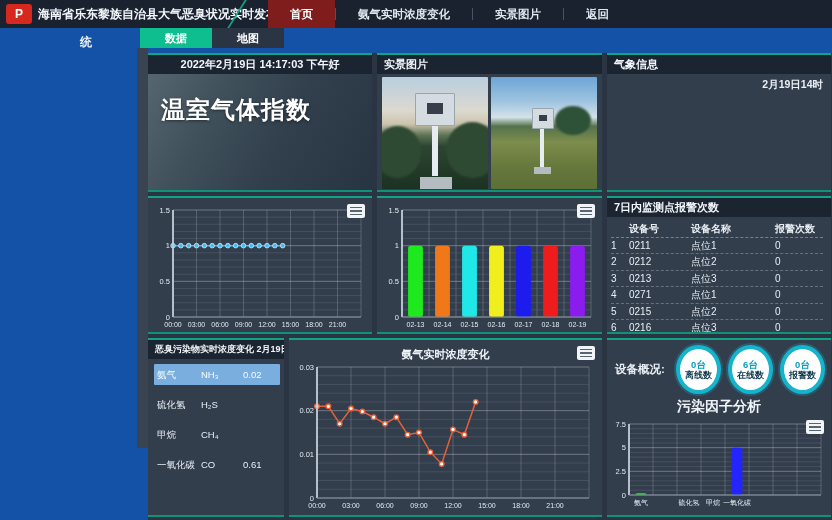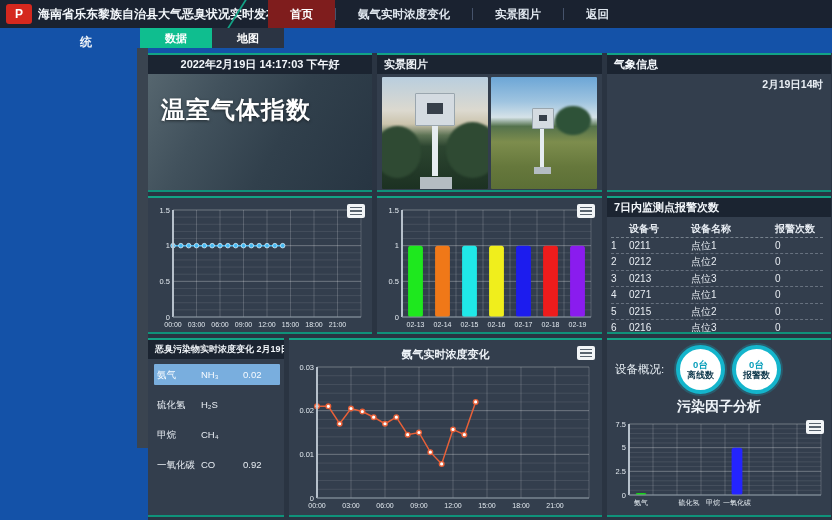--- a/index.html
+++ b/index.html
@@ -90,21 +90,21 @@
   .ptable { padding:5px 4px 0 6px; }
   .prow { display:grid; grid-template-columns:44px 42px 38px; color:#e8edf3; font-size:9.5px;
           line-height:13px; padding:4px 0 4px 3px; }
   .prow.head { font-weight:bold; padding-bottom:1px; }
   .prow .unit { display:block; font-weight:normal; font-size:8px; color:#c2ccd6; }
   .prow.hl { background:#79aede; color:#f7fbff; border-radius:1px; cursor:pointer; }
   .prow.sp { margin-top:9px; cursor:pointer; }
 
   
   .statsrow { display:flex; align-items:center; gap:7px; padding:5px 6px 2px 8px; }
-  .statslabel { color:#e6edf3; font-size:11.5px; font-weight:normal; width:54px; flex:0 0 auto; }
+  .statslabel { color:#e6edf3; font-size:11.5px; font-weight:bold; width:54px; flex:0 0 auto; }
   .stat { width:49px; height:49px; border-radius:50%; background:#fff; border:4px solid #14b5cc;
           display:flex; flex-direction:column; align-items:center; justify-content:center;
           box-shadow:0 0 0 2px rgba(20,181,204,.25); }
   .stat .n { color:#0a9fbb; font-weight:bold; font-size:9.5px; line-height:11px; }
   .stat .l { color:#113a4e; font-weight:bold; font-size:9px; line-height:11px; }
   .factorwrap { position:relative; height:92px; margin-top:2px; }
 </style>
 </head>
 <body>
 
@@ -366,21 +366,21 @@
               <span></span>
             </div>
             <div class="prow sp">
               <span>甲烷</span>
               <span>CH₄</span>
               <span></span>
             </div>
             <div class="prow sp">
               <span>一氧化碳</span>
               <span>CO</span>
-              <span>0.92</span>
+              <span>0.61</span>
             </div>
           </div>
         </div>
 
         <div class="panel w313">
           <div class="charttitle">氨气实时浓度变化</div>
           <div class="menuicon">
               <i></i>
               <i></i>
               <i></i>
@@ -451,20 +451,24 @@
         </div>
 
         <div class="panel w224">
           <div class="statsrow">
             <div class="statslabel">设备概况:</div>
             <div class="stat">
               <span class="n">0台</span>
               <span class="l">离线数</span>
             </div>
             <div class="stat">
+              <span class="n">6台</span>
+              <span class="l">在线数</span>
+            </div>
+            <div class="stat">
               <span class="n">0台</span>
               <span class="l">报警数</span>
             </div>
           </div>
           <div style="text-align:center;color:#eef3f8;font-size:14px;font-weight:bold;margin-top:2px;">污染因子分析</div>
           <div class="factorwrap">
             <div class="menuicon" style="top:2px;">
                 <i></i>
                 <i></i>
                 <i></i>

